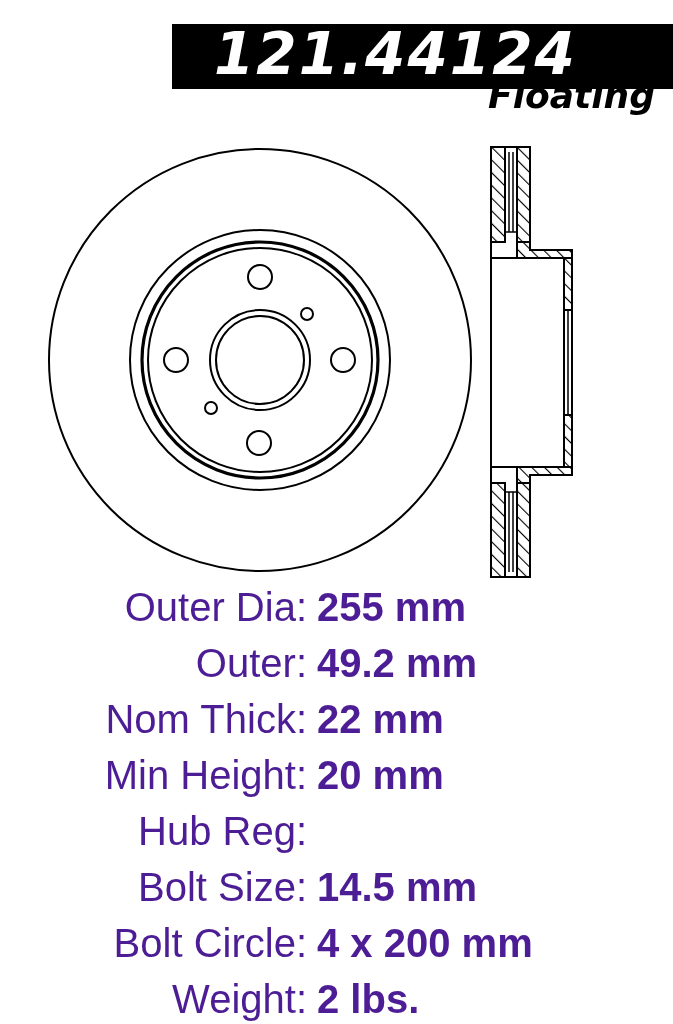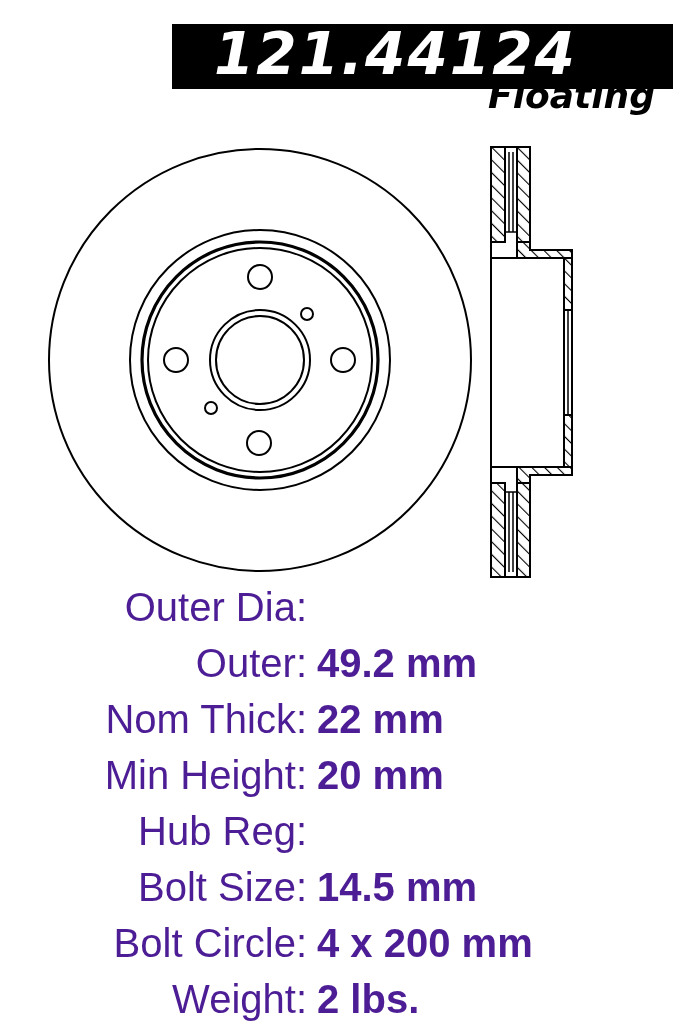--- a/index.html
+++ b/index.html
@@ -71,20 +71,21 @@
     <line x1="491" y1="242" x2="491" y2="483"></line>
     <line x1="491" y1="258" x2="517" y2="258"></line>
     <line x1="491" y1="467" x2="517" y2="467"></line>
     <line x1="517" y1="258" x2="564" y2="258" stroke-width="1"></line>
   </g>
 </svg>
 
 <div class="specs">
   <div class="spec-row" style="top:0px">
     <span class="spec-label">Outer Dia:</span>
+    <span class="spec-value">255 mm</span>
   </div>
   <div class="spec-row" style="top:56px">
     <span class="spec-label">Outer:</span>
     <span class="spec-value">49.2 mm</span>
   </div>
   <div class="spec-row" style="top:112px">
     <span class="spec-label">Nom Thick:</span>
     <span class="spec-value">22 mm</span>
   </div>
   <div class="spec-row" style="top:168px">

